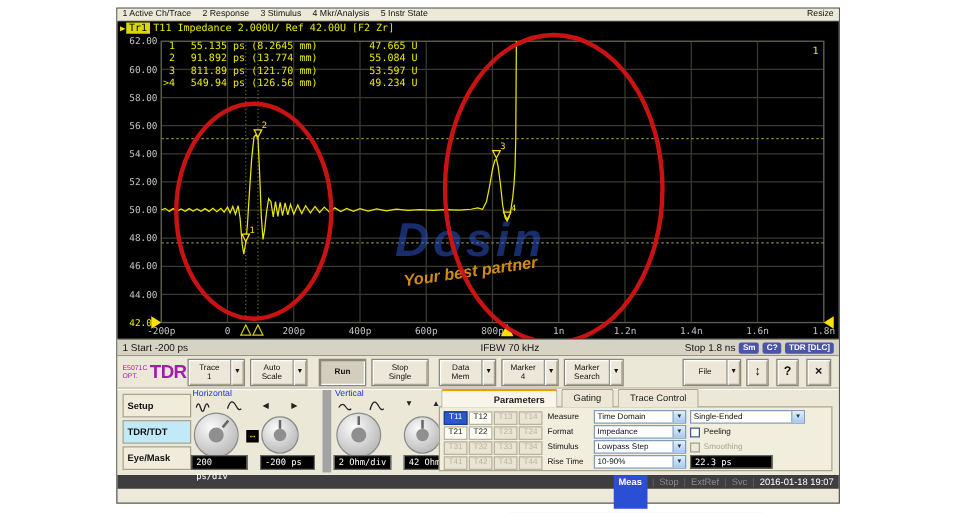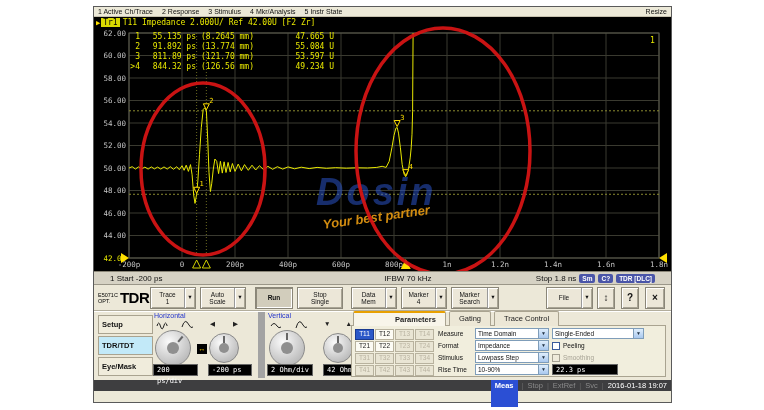--- a/index.html
+++ b/index.html
@@ -24,31 +24,31 @@
   #chart { position:absolute; left:0; top:0; z-index:1; }
   .marker-table { position:absolute; left:30px; top:15px; font:8px "DejaVu Sans Mono", monospace;
                   color:#e8e800; z-index:3; }
   .mrow { display:flex; height:10px; line-height:10px; white-space:pre; }
   .mnum { width:16px; text-align:right; }
   .mtime { width:56px; text-align:right; }
   .mdist { width:80px; padding-left:5px; }
   .mval { width:58px; text-align:right; }
   
   .chanbar { height:14px; background:#d6d2c4; border-top:1px solid #8a8678; border-bottom:1px solid #9a9688;
-             display:flex; align-items:center; font-size:8px; color:#111; padding:0 16px; }
+             display:flex; align-items:center; font-size:8px; color:#111; padding:0 4px; }
   .cb-left { width:170px; }
   .cb-center { flex:1; text-align:center; }
   .cb-right { display:flex; align-items:center; gap:3px; }
   .badge { background:#4a55a8; color:#fff; font-size:6.5px; font-weight:bold;
            padding:1px 3px; border-radius:2px; line-height:7px; }
   
   .tdr { position:relative; height:95px; background:#ece8d8; }
   .tdr-hr { position:absolute; left:0; top:25px; width:100%; height:2px;
             border-top:1px solid #b2ad9c; border-bottom:1px solid #fff; }
-  .logo { position:absolute; left:4px; top:4px; display:flex; gap:2px; align-items:center; color:#000000; }
+  .logo { position:absolute; left:4px; top:4px; display:flex; gap:2px; align-items:center; color:#a21caf; }
   .logo-small { font-size:5.5px; line-height:6px; }
   .logo-big { font-size:15px; font-weight:bold; letter-spacing:-0.5px; }
   .toolbar { position:absolute; left:56px; top:2px; display:flex; align-items:flex-start; }
   .xbtn { height:22px; background:#ece7d8; border:1px solid #8a8678;
           box-shadow:inset 1px 1px 0 #fff, inset -1px -1px 0 #a8a494;
           font-size:6.5px; line-height:7.5px; display:flex; align-items:center; color:#111; cursor:default; }
   .xbtn .lab { flex:1; text-align:center; padding:0 1px; }
   .xbtn .dd { width:11px; align-self:stretch; border-left:1px solid #999;
               box-shadow:inset 1px 0 0 #fff; display:flex; align-items:center; justify-content:center; font-size:5.5px; }
   .xbtn.pressed { background:#d2cdbc; box-shadow:inset 1px 1px 0 #8d897a, inset -1px -1px 0 #fff; font-weight:bold; }
@@ -200,21 +200,21 @@
           <path d="M35,241 L27,236 L27,246 Z" fill="#ffe000"></path>
           <path d="M565,241 L573,236 L573,246 Z" fill="#ffe000"></path>
           <text x="556" y="26" fill="#e8e800" font-size="8" font-family="DejaVu Sans Mono, monospace">1</text>
           <ellipse cx="109" cy="152" rx="62" ry="86" fill="none" stroke="#d41414" stroke-width="3.5" opacity="0.95"></ellipse>
           <ellipse cx="349" cy="134" rx="87" ry="123" fill="none" stroke="#d41414" stroke-width="3.5" opacity="0.95"></ellipse>
         </svg>
       <div class="marker-table" id="marker-table">
           <div class="mrow"><span class="mnum">1</span><span class="mtime">55.135 ps</span><span class="mdist">(8.2645 mm)</span><span class="mval">47.665 U</span></div>
           <div class="mrow"><span class="mnum">2</span><span class="mtime">91.892 ps</span><span class="mdist">(13.774 mm)</span><span class="mval">55.084 U</span></div>
           <div class="mrow"><span class="mnum">3</span><span class="mtime">811.89 ps</span><span class="mdist">(121.70 mm)</span><span class="mval">53.597 U</span></div>
-          <div class="mrow"><span class="mnum">&gt;4</span><span class="mtime">844.32 ps</span><span class="mdist">(126.56 mm)</span><span class="mval">49.234 U</span></div>
+          <div class="mrow"><span class="mnum">&gt;4</span><span class="mtime">549.94 ps</span><span class="mdist">(126.56 mm)</span><span class="mval">49.234 U</span></div>
         </div>
     </div>
 
     <div class="chanbar">
       <span class="cb-left">1 Start -200 ps</span>
       <span class="cb-center">IFBW 70 kHz</span>
       <span class="cb-right">
         <span>Stop 1.8 ns</span>
         <span id="chan-badges" style="display:flex;gap:3px;">
             <span class="badge">Sm</span>

